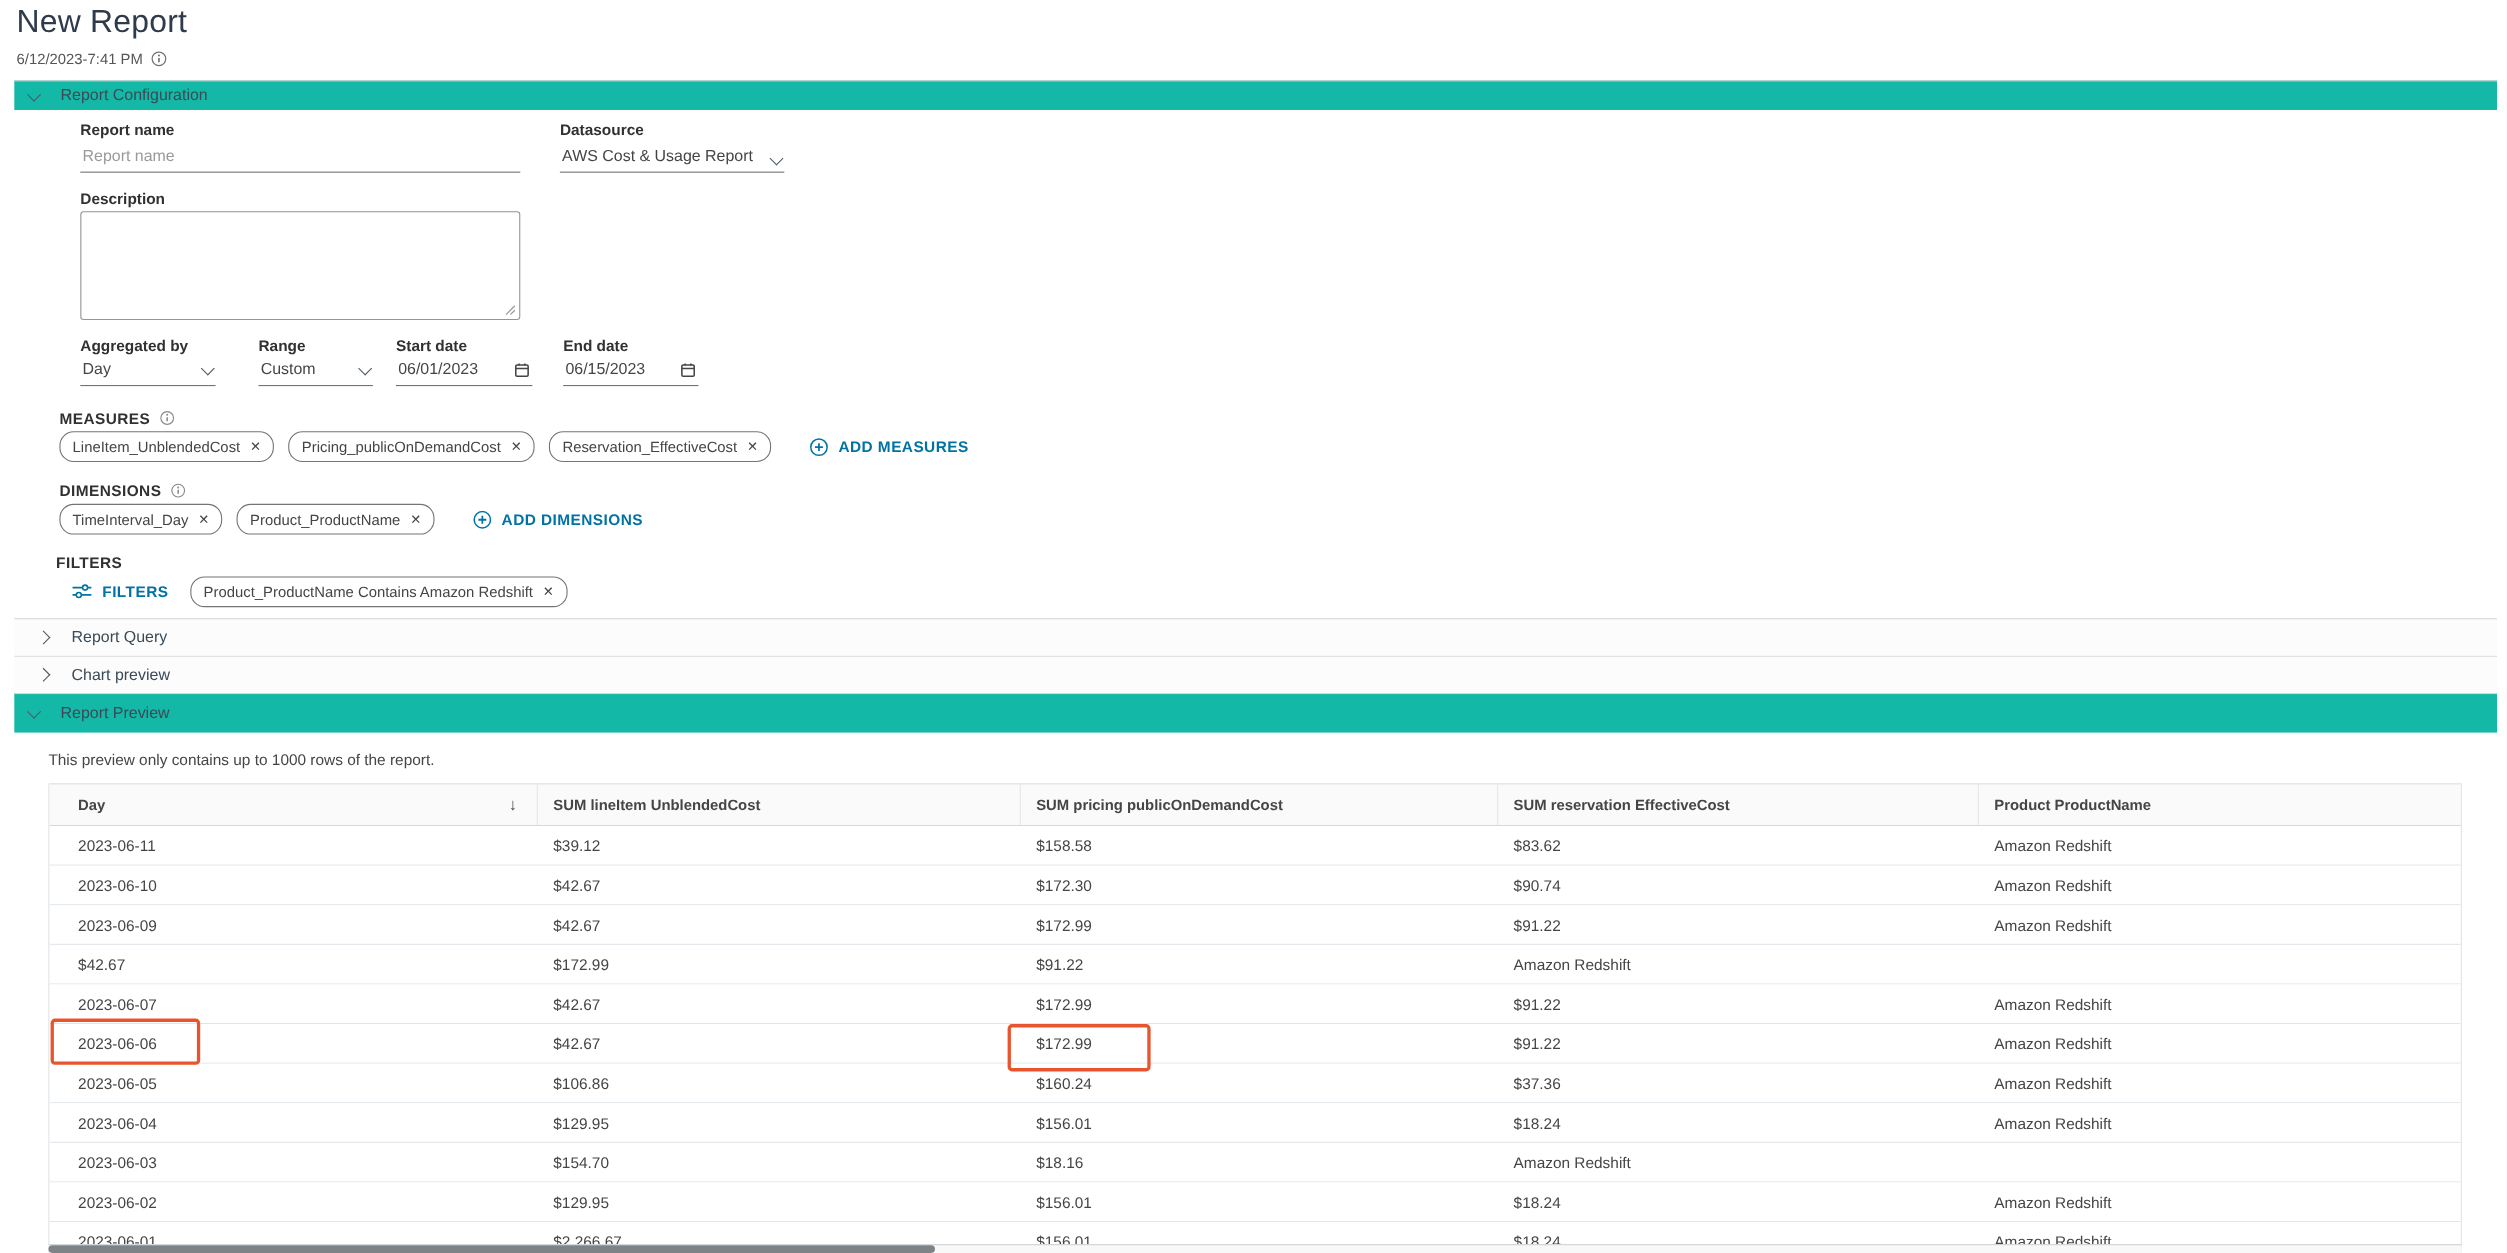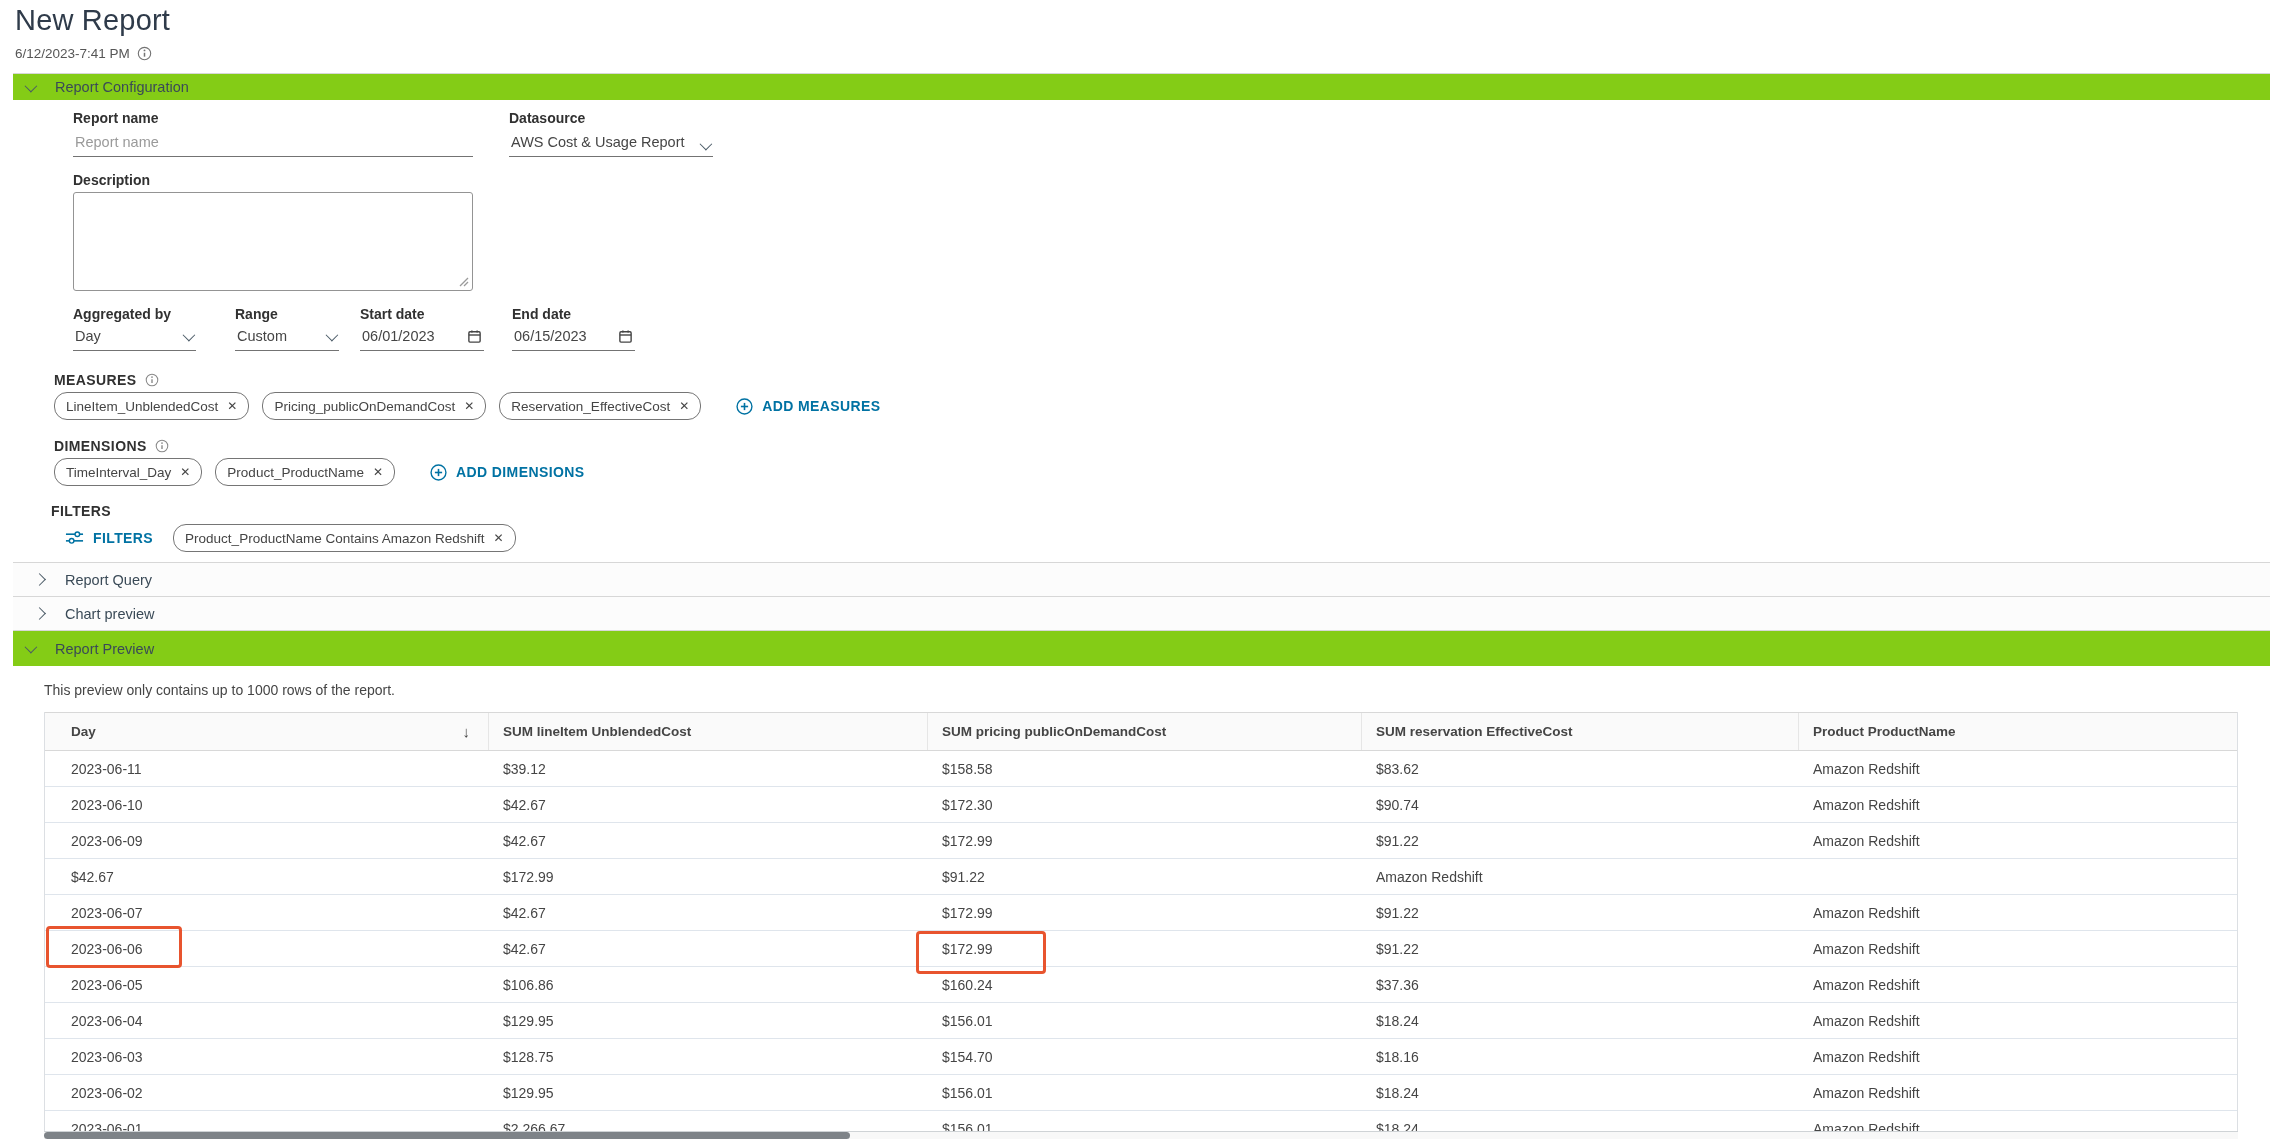--- a/index.html
+++ b/index.html
@@ -7,21 +7,21 @@
         font-family:"Liberation Sans",sans-serif;color:#454545;background:#fff;}
   .abs{position:absolute;}
 
   
   .page-title{left:15px;top:4px;font-size:29px;font-weight:500;color:#2f3b4a;letter-spacing:.2px;}
   .timestamp-row{left:15px;top:46px;display:flex;align-items:center;gap:7px;font-size:13.5px;color:#565656;}
 
   
   .bar{left:13px;width:2257px;display:flex;align-items:center;gap:21px;padding-left:22px;box-sizing:border-box;
        font-size:14.5px;color:#3a4a57;border-top:1px solid #d7d7d7;cursor:pointer;}
-  .bar.expanded{background:#84cc16;padding-left:12px;}
+  .bar.expanded{background:#14b8a6;padding-left:12px;}
   .bar.collapsed{background:#fcfcfc;}
   .caret{display:inline-block;width:8px;height:8px;border-right:1.6px solid #4a5a66;border-bottom:1.6px solid #4a5a66;}
   .caret.down{transform:rotate(45deg) translateY(-2px);}
   .caret.right{transform:rotate(-45deg);}
 
   
   .field-label{font-size:14px;font-weight:700;color:#313131;}
   .u-input{display:flex;align-items:center;justify-content:space-between;border-bottom:1px solid #737373;
            font-size:14.5px;color:#454545;box-sizing:border-box;padding:0 2px 6px 2px;}
   .u-input input{border:none;outline:none;background:transparent;font:inherit;color:#454545;width:100%;padding:0;}
@@ -315,21 +315,20 @@
     </div>
     <div class="t-row">
       <div class="tc">2023-06-04</div>
         <div class="tc">$129.95</div>
         <div class="tc">$156.01</div>
         <div class="tc">$18.24</div>
         <div class="tc">Amazon Redshift</div>
     </div>
     <div class="t-row">
       <div class="tc">2023-06-03</div>
-        <div class="tc">$128.75</div>
         <div class="tc">$154.70</div>
         <div class="tc">$18.16</div>
         <div class="tc">Amazon Redshift</div>
     </div>
     <div class="t-row">
       <div class="tc">2023-06-02</div>
         <div class="tc">$129.95</div>
         <div class="tc">$156.01</div>
         <div class="tc">$18.24</div>
         <div class="tc">Amazon Redshift</div>

